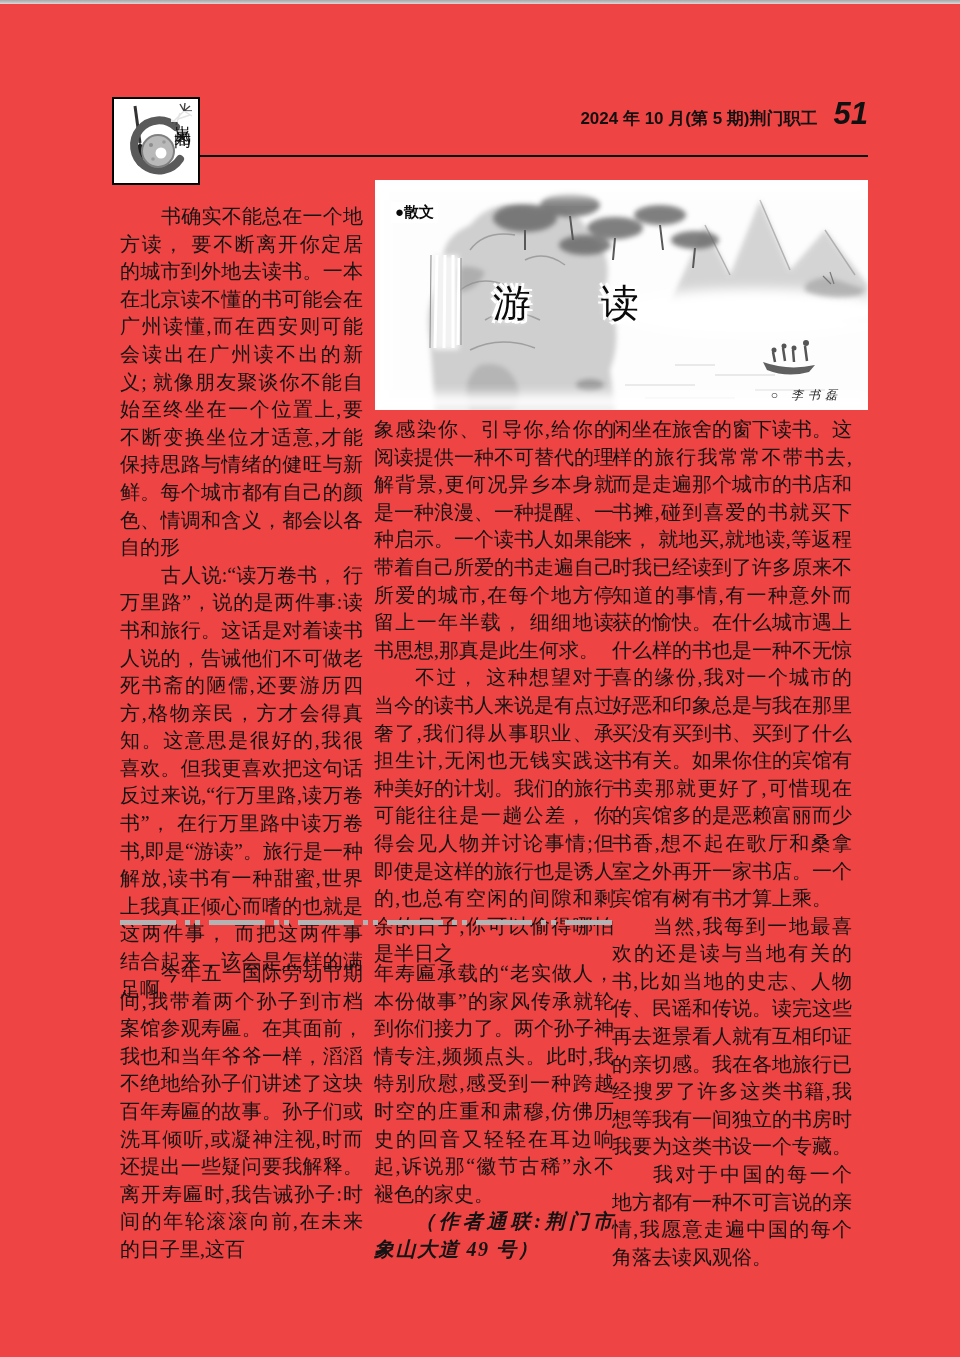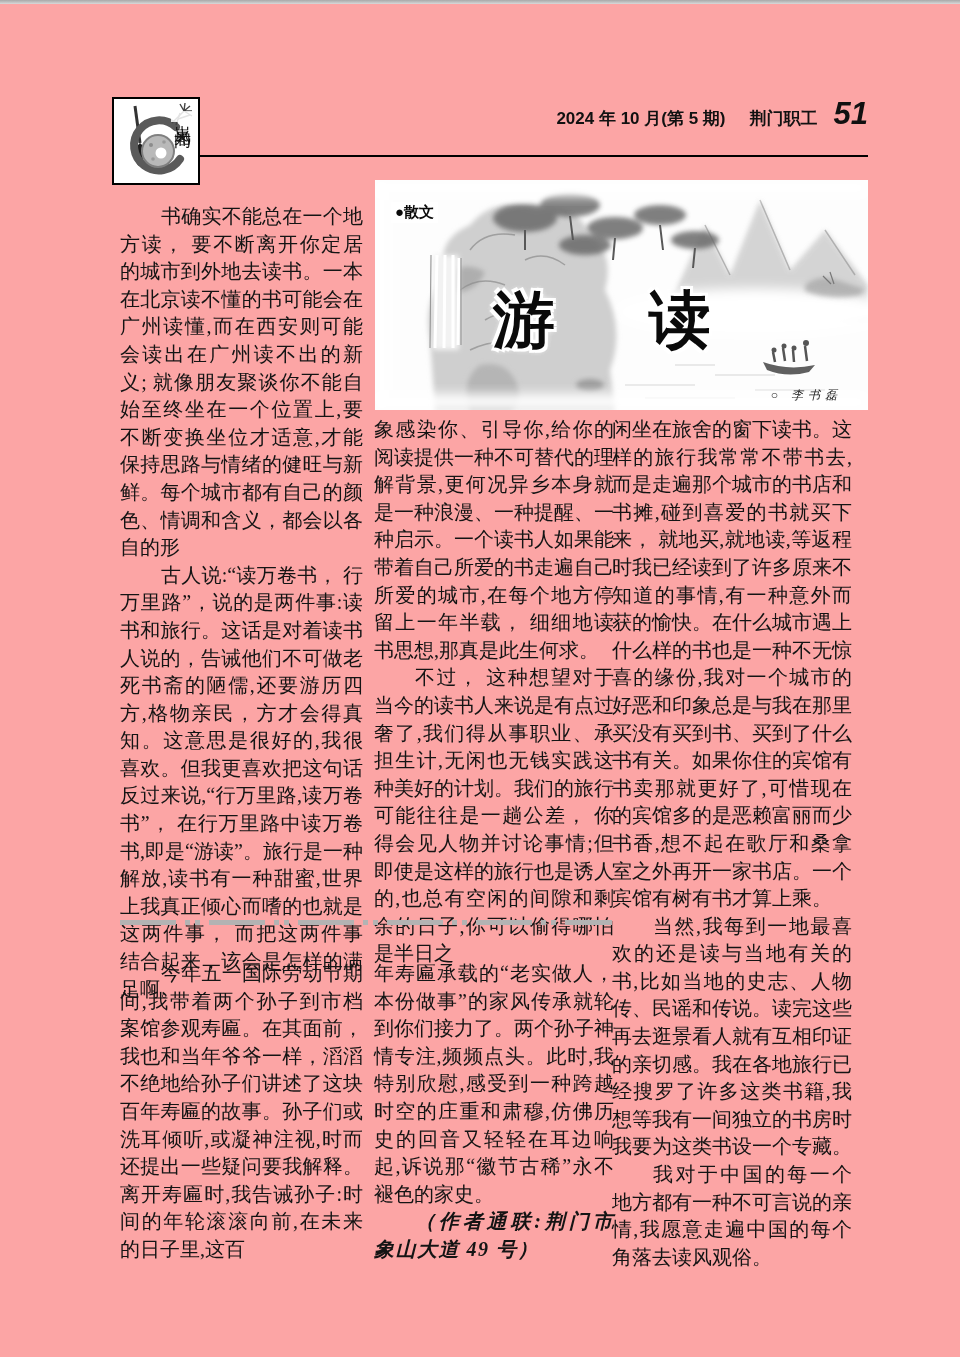--- a/index.html
+++ b/index.html
@@ -1,40 +1,40 @@
 <!DOCTYPE html>
 <html><head>
 <meta charset="utf-8">
 <style>
   html,body{margin:0;padding:0;background:#ffffff;}
-  #page{position:relative;width:960px;height:1357px;background:#fca5a5;overflow:hidden;
+  #page{position:relative;width:960px;height:1357px;background:#ef4444;overflow:hidden;
         font-family:"Liberation Serif","DejaVu Serif",serif;color:#141414;}
   
   .top-strip{position:absolute;left:0;top:0;width:960px;height:4px;
              background:linear-gradient(to bottom,#a8a8a8,#d9d9d9);}
   
   .logo-box{position:absolute;left:112px;top:97px;width:88px;height:88px;
             border:2px solid #000;box-sizing:border-box;background:#fff;}
   .logo-box svg{position:absolute;left:0;top:0;}
   .logo-vtext{position:absolute;right:5px;top:12px;writing-mode:vertical-rl;
               font-size:17px;line-height:20px;letter-spacing:3px;color:#111;
               background:rgba(255,255,255,.85);padding:1px;font-family:"Liberation Serif",serif;}
   .header-rule{position:absolute;left:199px;top:155px;width:669px;height:2px;background:#000;}
   .header-right{position:absolute;right:92px;top:96px;display:flex;align-items:baseline;
                 font-family:"Liberation Sans","DejaVu Sans",sans-serif;}
   .issue-info{font-size:17px;font-weight:bold;color:#111;}
-  .journal-name{font-size:17px;font-weight:bold;color:#111;margin-left:24px;}
+  .journal-name{font-size:17px;font-weight:bold;color:#111;margin-left:0;}
   .page-number{font-size:31px;font-weight:bold;font-style:italic;color:#111;margin-left:16px;text-align:center;}
   
   .hero{position:absolute;left:375px;top:180px;width:493px;height:230px;overflow:hidden;}
   .hero svg{position:absolute;left:0;top:0;}
   .category-label{position:absolute;left:16px;top:22px;font-size:15px;font-weight:bold;
                   color:#0a0a0a;background:rgba(255,255,255,.72);padding:1px 4px;
                   font-family:"Liberation Sans",sans-serif;}
-  .hero-title{position:absolute;left:118px;top:98px;font-size:62px;font-weight:bold;
+  .hero-title{position:absolute;left:118px;top:98px;font-size:38px;font-weight:normal;
               letter-spacing:16px;color:#0a0a0a;white-space:nowrap;
               text-shadow:-3px -3px 0 #fff,3px -3px 0 #fff,-3px 3px 0 #fff,3px 3px 0 #fff,
                           0 0 7px #fff,0 0 7px #fff;}
   .hero-author{position:absolute;right:26px;bottom:6px;font-size:12px;letter-spacing:5px;
                color:#1c1c1c;font-style:italic;}
   
   .col{position:absolute;}
   .para{margin:0;font-size:20px;line-height:27.6px;text-align:justify;
         word-break:break-all;color:#141414;}
   .para.indent{text-indent:2.05em;}

